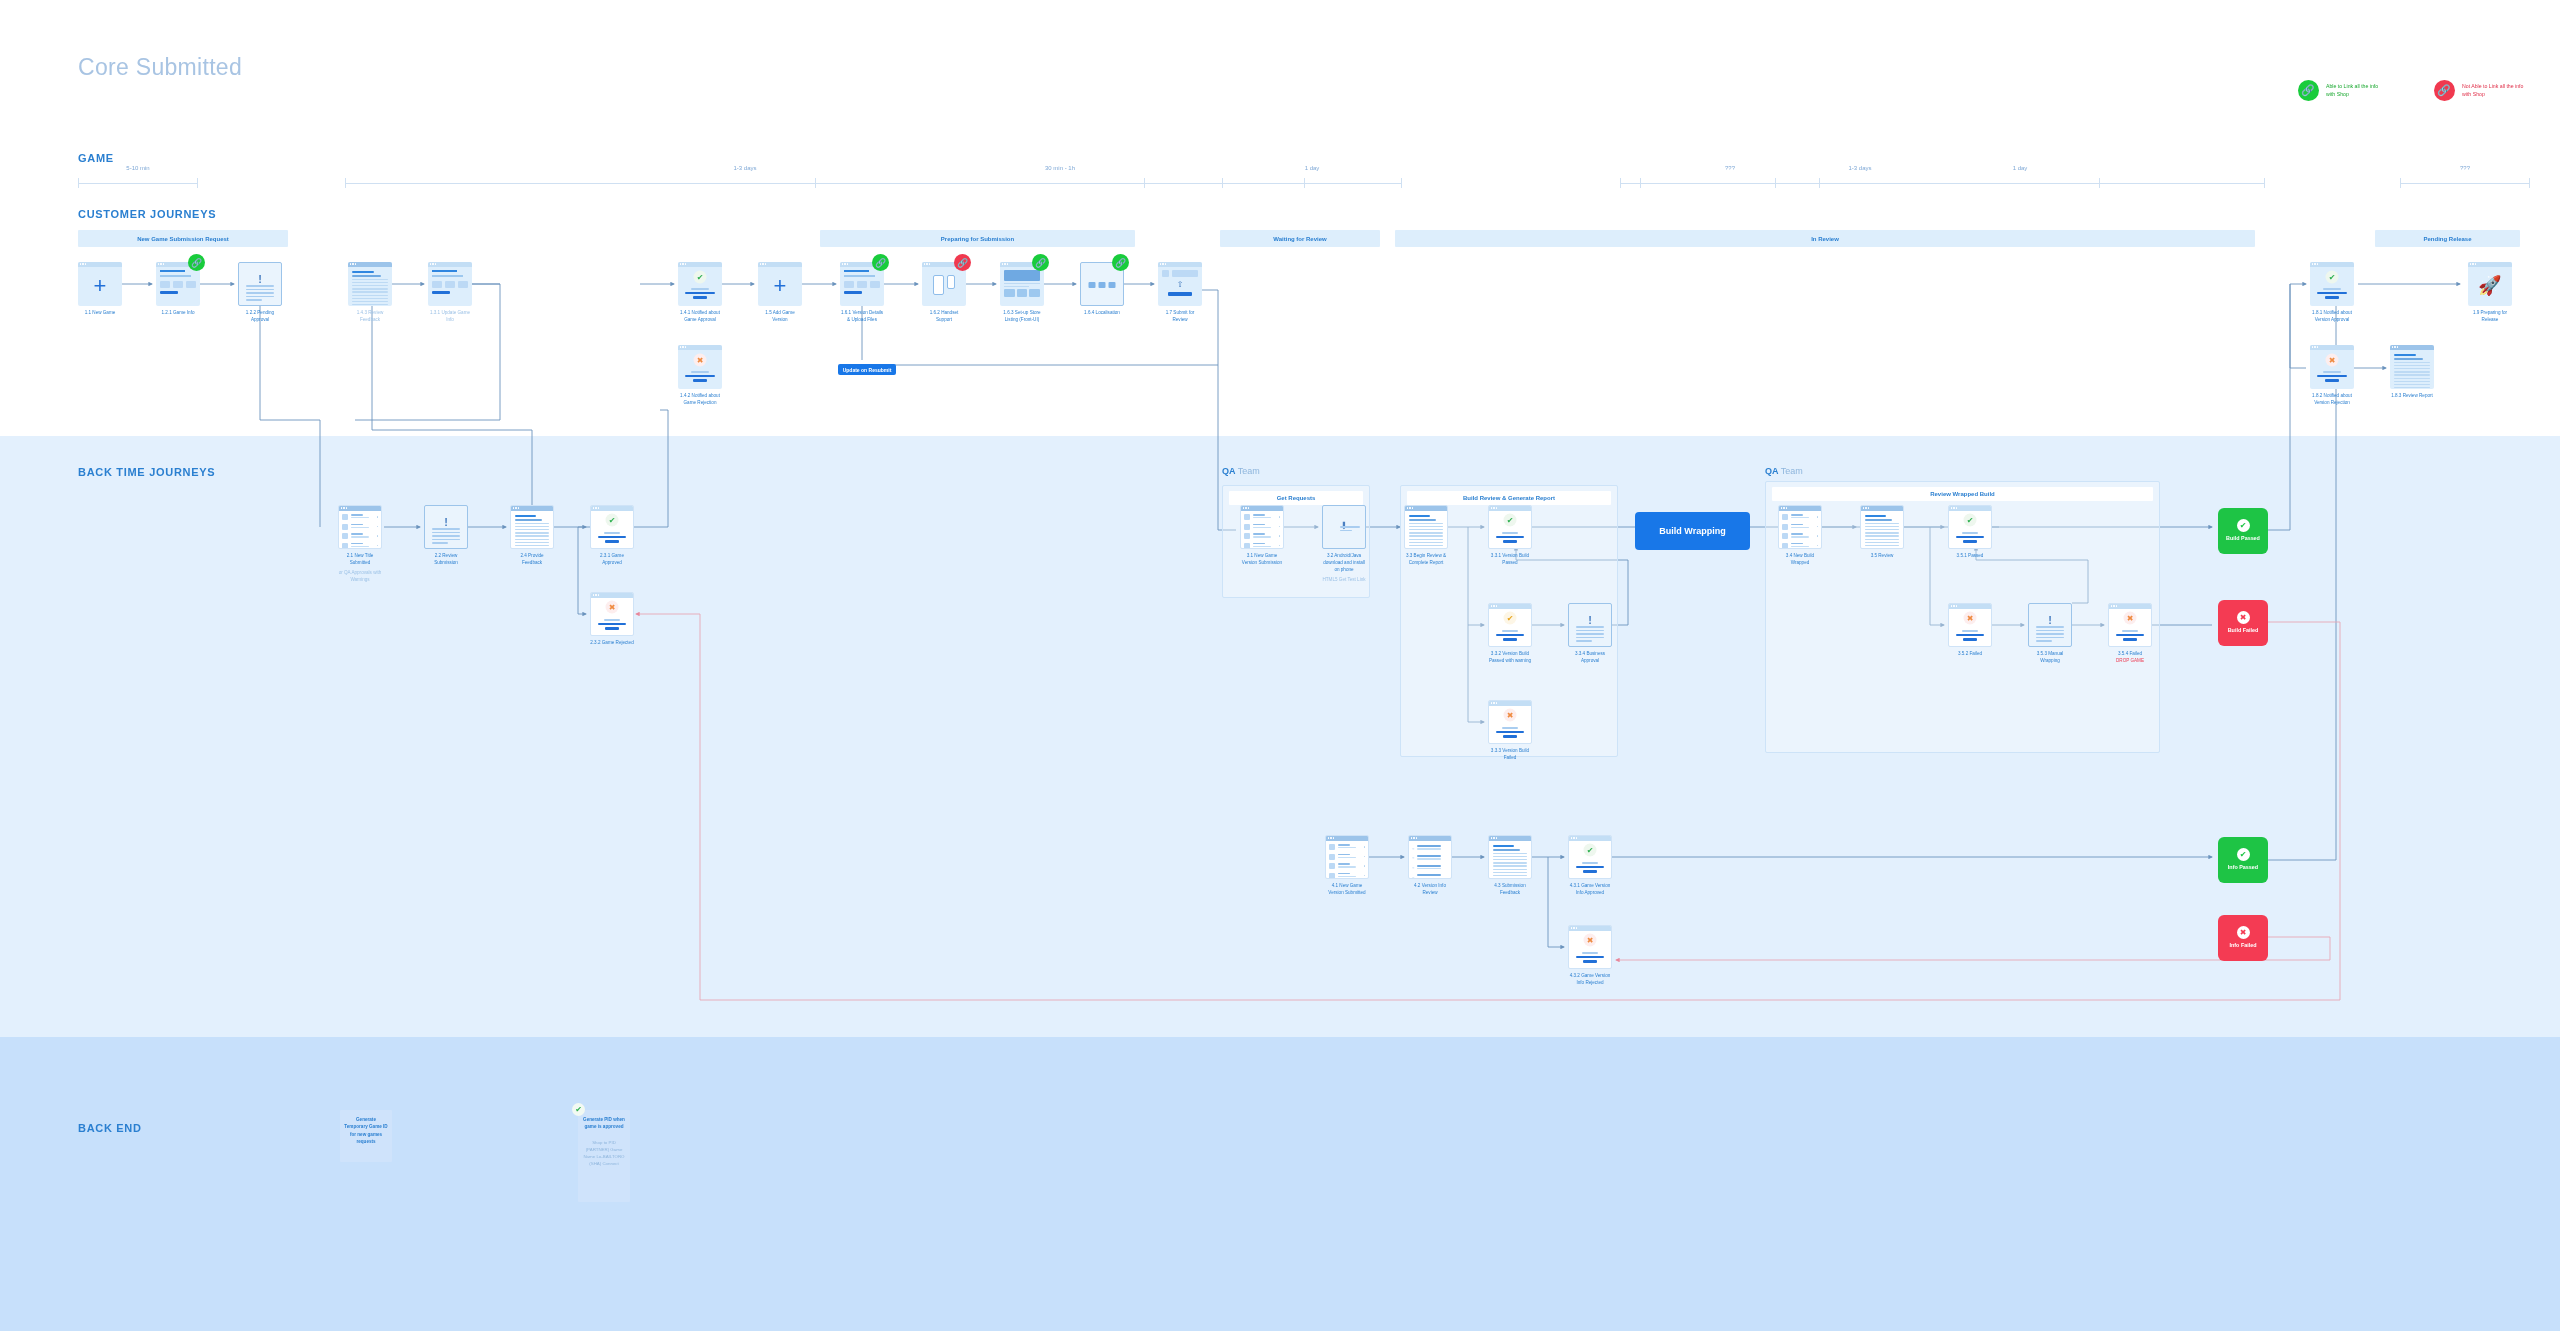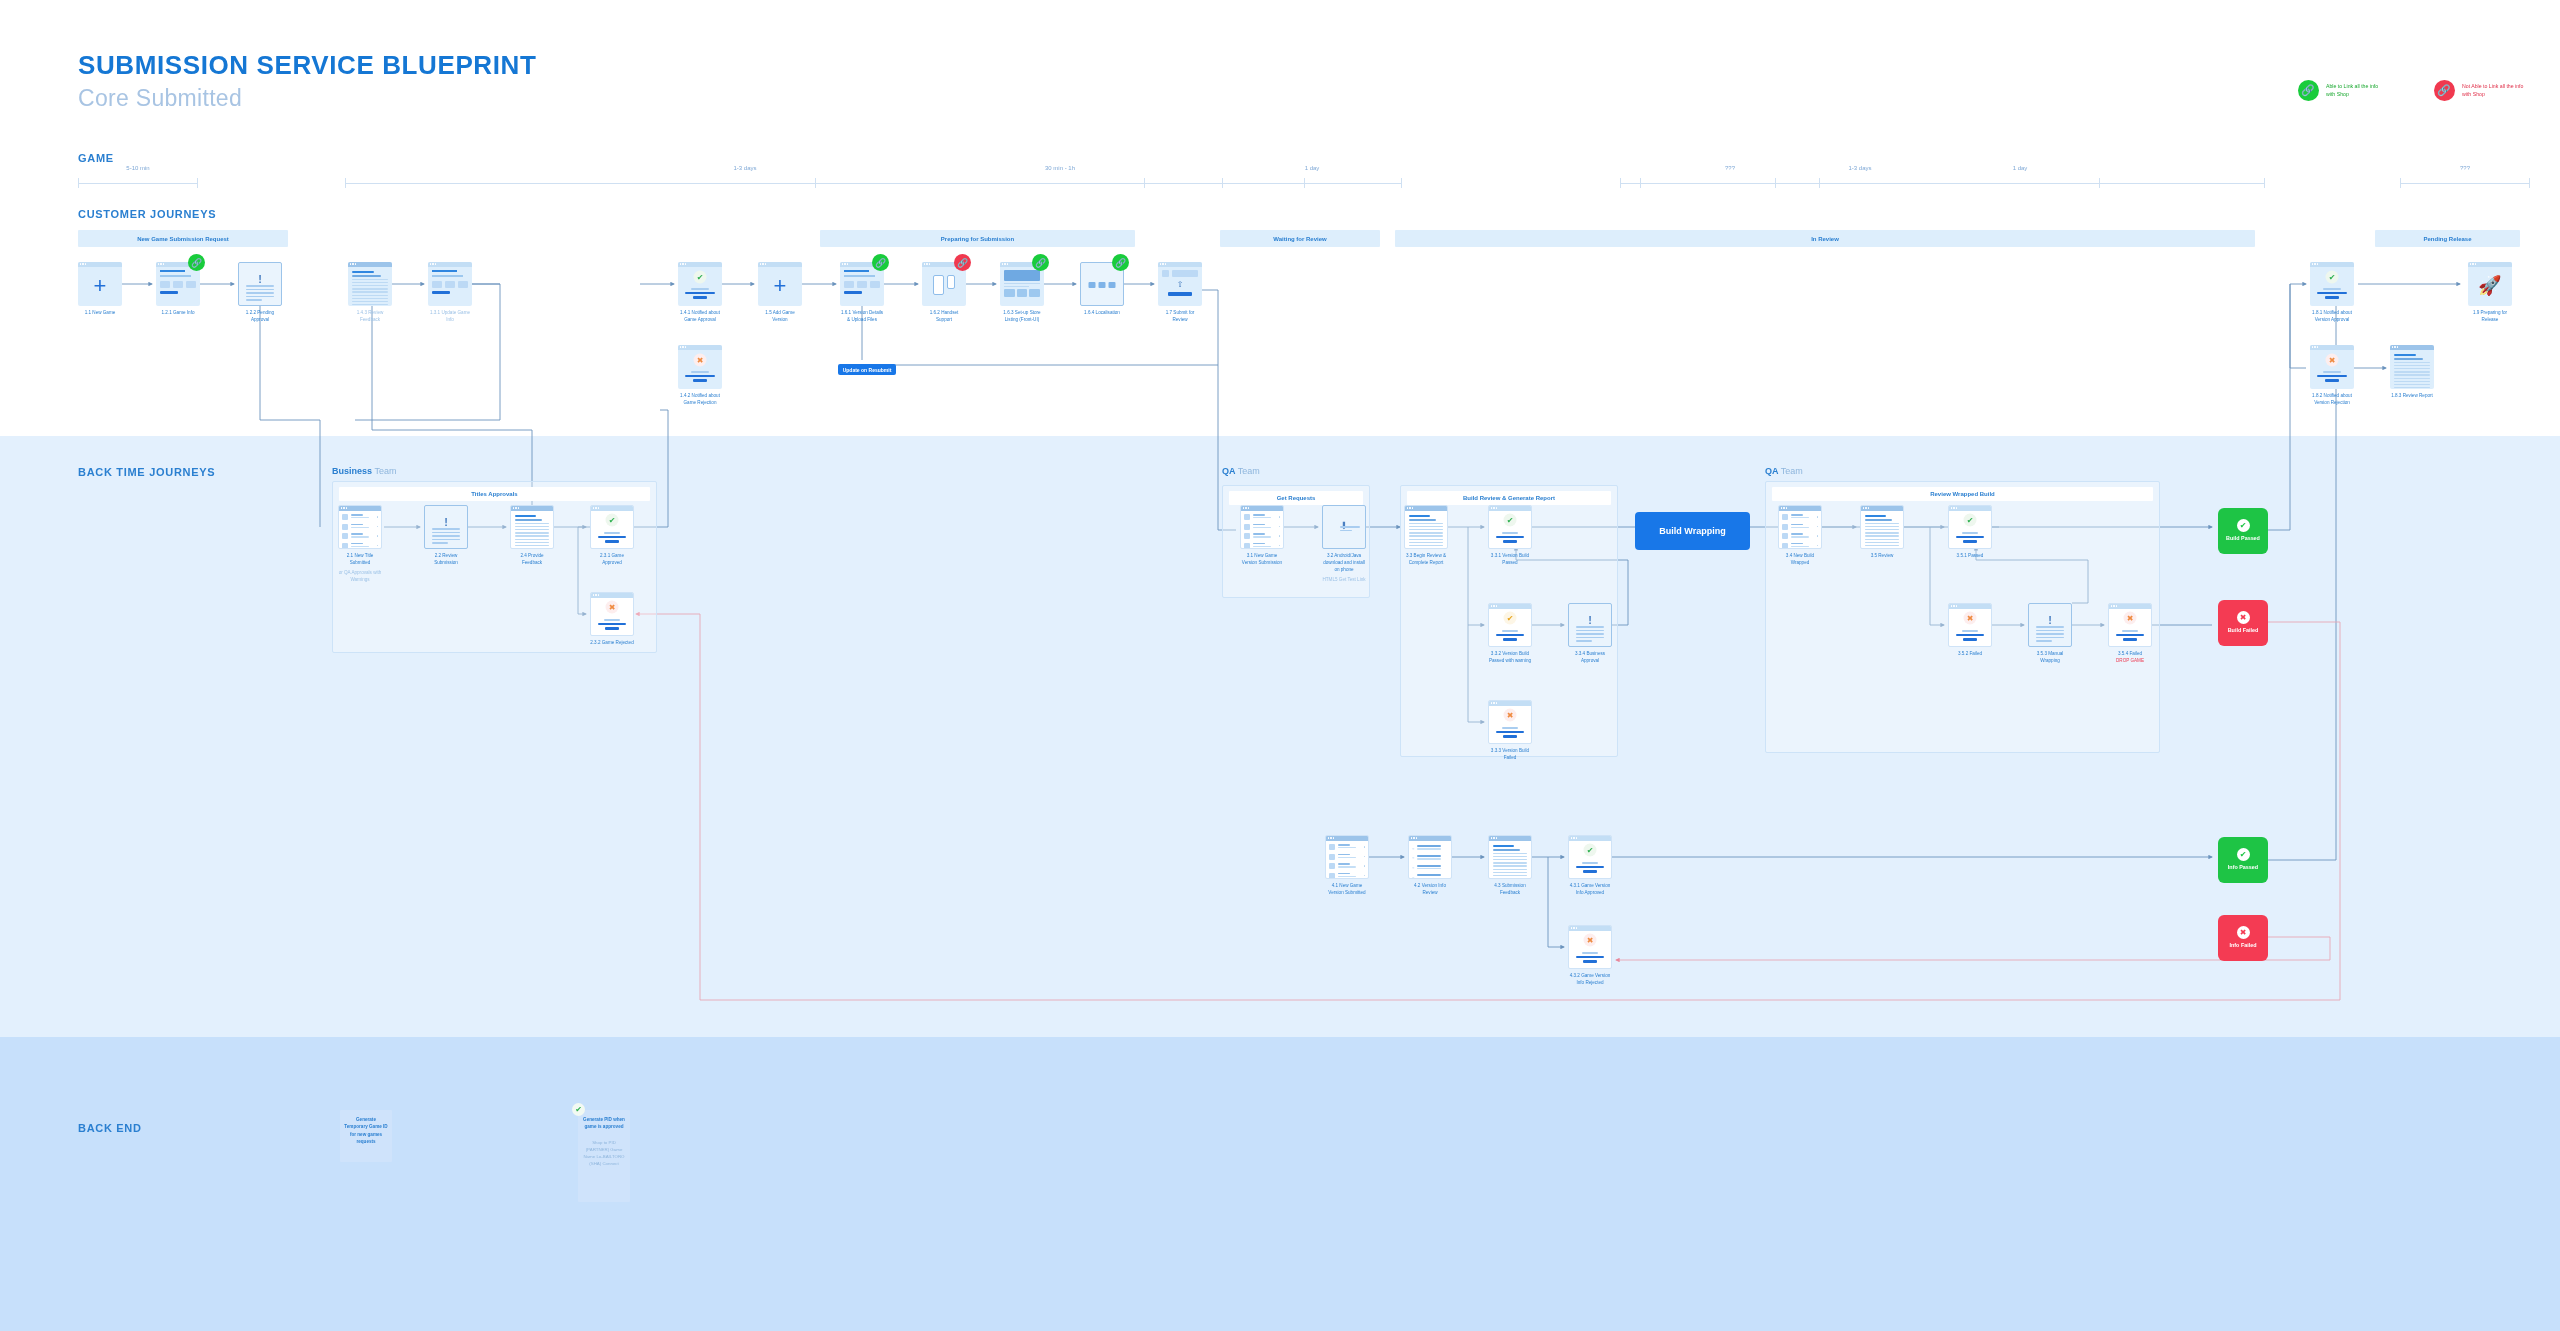--- a/index.html
+++ b/index.html
@@ -330,21 +330,20 @@
       <path d="M2290,368 L2290,284"></path>
       <path d="M2306,368 L2290,368"></path>
     </g>
     <g stroke="#e8a6b4" stroke-width="0.9" fill="none">
       <path d="M2268,622 L2340,622 L2340,1000 L700,1000 L700,614 L636,614" marker-end="url(#arR)"></path>
       <path d="M2268,937 L2330,937 L2330,960 L1616,960" marker-end="url(#arR)"></path>
     </g>
   </svg>
 
   <div id="title-block">
-    <div id="title-main">SUBMISSION SERVICE BLUEPRINT</div>
     <div id="title-sub">Core Submitted</div>
   </div>
 
   <div id="legend">
     <div class="legend-item">
       <div class="legend-badge green">🔗</div>
       <div class="legend-text green">Able to Link all the info with Shop</div>
     </div>
     <div class="legend-item">
       <div class="legend-badge red">🔗</div>
@@ -737,31 +736,20 @@
             </span>
           </div>
           <div class="rocket">🚀</div>
         </div>
         <div class="node-label">1.9 Preparing for Release</div>
       </div>
     </div>
 
   <div class="action-btn" style="left:838px; top:364px; width:58px; height:11px;">Update on Resubmit</div>
 
-  <div class="team-panel" style="left:332px; top:466px;">
-    <div class="team-title">
-      <span class="b">Business</span>
-      <span class="g">Team</span>
-    </div>
-    <div class="team-box" style="width:325px; height:172px;">
-      <div class="swim-header" style="margin:5px 6px 0 6px;">
-        <span>Titles Approvals</span>
-      </div>
-    </div>
-  </div>
   <div id="bt-nodes">
       <div class="node" style="left: 338px; top: 505px;">
         <div class="card white">
           <div class="titlebar dark">
             <span class="dots">
               <i></i>
               <i></i>
               <i></i>
             </span>
           </div>

